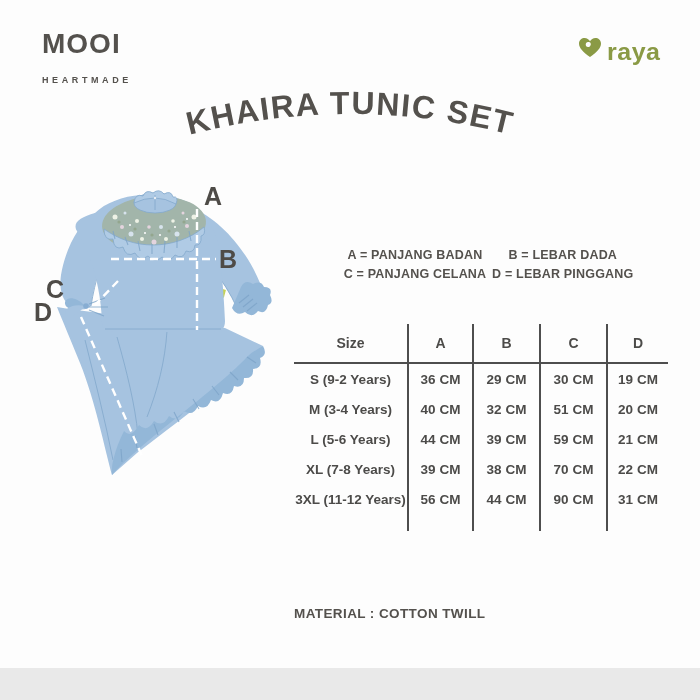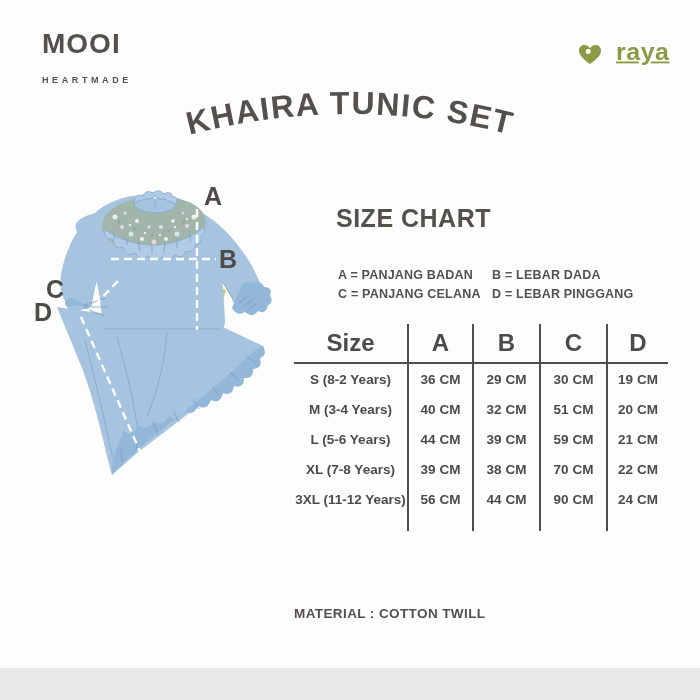--- a/index.html
+++ b/index.html
@@ -16,49 +16,49 @@
   html,body{margin:0;padding:0;}
   body{font-family:"Liberation Sans",sans-serif;background:#e9e9e9;}
   .canvas{position:relative;width:700px;height:668px;background:#fdfdfd;overflow:hidden;margin:0 auto;}
 
   
   .brand{position:absolute;left:42px;top:33px;color:var(--ink);}
   .brand .name{font-size:28px;font-weight:bold;letter-spacing:1px;line-height:22px;}
   .brand .tagline{font-size:9px;font-weight:bold;letter-spacing:3.6px;margin-top:20px;}
 
   
-  .partner{position:absolute;left:578px;top:37px;display:flex;align-items:flex-end;gap:14px;color:var(--brand_green);text-decoration:underline;}
+  .partner{position:absolute;left:578px;top:37px;display:flex;align-items:flex-start;gap:5px;color:var(--brand_green);}
   .partner .pname{font-size:25px;font-weight:bold;letter-spacing:0.5px;transform:scaleY(0.95);}
 
   
   .title-svg{position:absolute;left:145px;top:82px;width:410px;height:74px;overflow:visible;}
   .arch-text{font-family:"Liberation Sans",sans-serif;font-size:32px;font-weight:bold;letter-spacing:1.5px;fill:var(--ink);}
 
   
   .garment-svg{position:absolute;left:25px;top:165px;width:290px;height:330px;overflow:visible;}
   .fab{fill:var(--fabric);}
   .fabd{fill:var(--fabric_dark);}
   .fabl{fill:var(--fabric_light);}
   .seam{stroke:var(--seam);stroke-width:1;fill:none;opacity:.85;}
   .fold{stroke:#7da4c8;stroke-width:1.1;fill:none;opacity:.8;}
   .dash{stroke:#ffffff;stroke-width:2.4;fill:none;stroke-dasharray:8 5;}
   .marker{font-family:"Liberation Sans",sans-serif;font-size:25px;font-weight:bold;fill:#4e4b47;text-anchor:middle;}
 
   
   .sc-heading{position:absolute;left:336px;top:204px;font-size:25px;font-weight:bold;letter-spacing:0.5px;color:var(--ink);}
-  .legend{position:absolute;left:338px;top:268px;display:grid;grid-template-columns:154px auto;grid-auto-rows:19px;color:var(--ink);}
+  .legend{position:absolute;left:338px;top:248px;display:grid;grid-template-columns:154px auto;grid-auto-rows:19px;color:var(--ink);text-align:center;}
   .legend span{font-size:12.5px;font-weight:bold;letter-spacing:0.2px;white-space:nowrap;}
 
   table.size-table{position:absolute;left:294px;top:324px;width:374px;border-collapse:collapse;table-layout:fixed;color:var(--table_ink);}
   .size-table col.c-size{width:114px;}
   .size-table col.c-a{width:65px;}
   .size-table col.c-b{width:67px;}
   .size-table col.c-c{width:67px;}
   .size-table col.c-d{width:61px;}
-  .size-table th{font-size:24px;font-weight:bold;height:38px;border-bottom:2px solid var(--table_line);text-align:center;vertical-align:middle;padding:0;}
+  .size-table th{font-size:14px;font-weight:bold;height:38px;border-bottom:2px solid var(--table_line);text-align:center;vertical-align:middle;padding:0;}
   .size-table td{font-size:13.5px;font-weight:bold;height:30px;text-align:center;vertical-align:middle;padding:0;white-space:nowrap;}
   .size-table th + th, .size-table td + td{border-left:2px solid var(--table_line);}
   .size-table tr.filler td{height:17px;}
 
   .material{position:absolute;left:294px;top:606px;width:374px;text-align:left;font-size:13.5px;font-weight:bold;letter-spacing:0.4px;color:var(--ink);}
 </style>
 </head>
 <body>
 
 <div class="canvas">
@@ -157,21 +157,20 @@
       <line class="dash" x1="93" y1="116" x2="70" y2="140"></line>
       <line class="dash" x1="56" y1="152" x2="117" y2="291"></line>
     </g>
 
     <text class="marker" x="188" y="40">A</text>
     <text class="marker" x="203" y="103">B</text>
     <text class="marker" x="30" y="133">C</text>
     <text class="marker" x="18" y="156">D</text>
   </svg>
 
-  <div class="sc-heading">SIZE CHART</div>
 
   <div class="legend">
     <span>A = PANJANG BADAN</span>
     <span>B = LEBAR DADA</span>
     <span>C = PANJANG CELANA</span>
     <span>D = LEBAR PINGGANG</span>
   </div>
 
   <table class="size-table">
     <colgroup>
@@ -185,21 +184,21 @@
       <tr>
         <th>Size</th>
         <th>A</th>
         <th>B</th>
         <th>C</th>
         <th>D</th>
       </tr>
     </thead>
     <tbody>
       <tr>
-        <td>S (8-2 Years)</td>
+        <td>S (9-2 Years)</td>
         <td>36 CM</td>
         <td>29 CM</td>
         <td>30 CM</td>
         <td>19 CM</td>
       </tr>
       <tr>
         <td>M (3-4 Years)</td>
         <td>40 CM</td>
         <td>32 CM</td>
         <td>51 CM</td>
@@ -217,21 +216,21 @@
         <td>39 CM</td>
         <td>38 CM</td>
         <td>70 CM</td>
         <td>22 CM</td>
       </tr>
       <tr>
         <td>3XL (11-12 Years)</td>
         <td>56 CM</td>
         <td>44 CM</td>
         <td>90 CM</td>
-        <td>24 CM</td>
+        <td>31 CM</td>
       </tr>
       <tr class="filler">
         <td></td>
           <td></td>
           <td></td>
           <td></td>
           <td></td>
       </tr>
     </tbody>
   </table>

